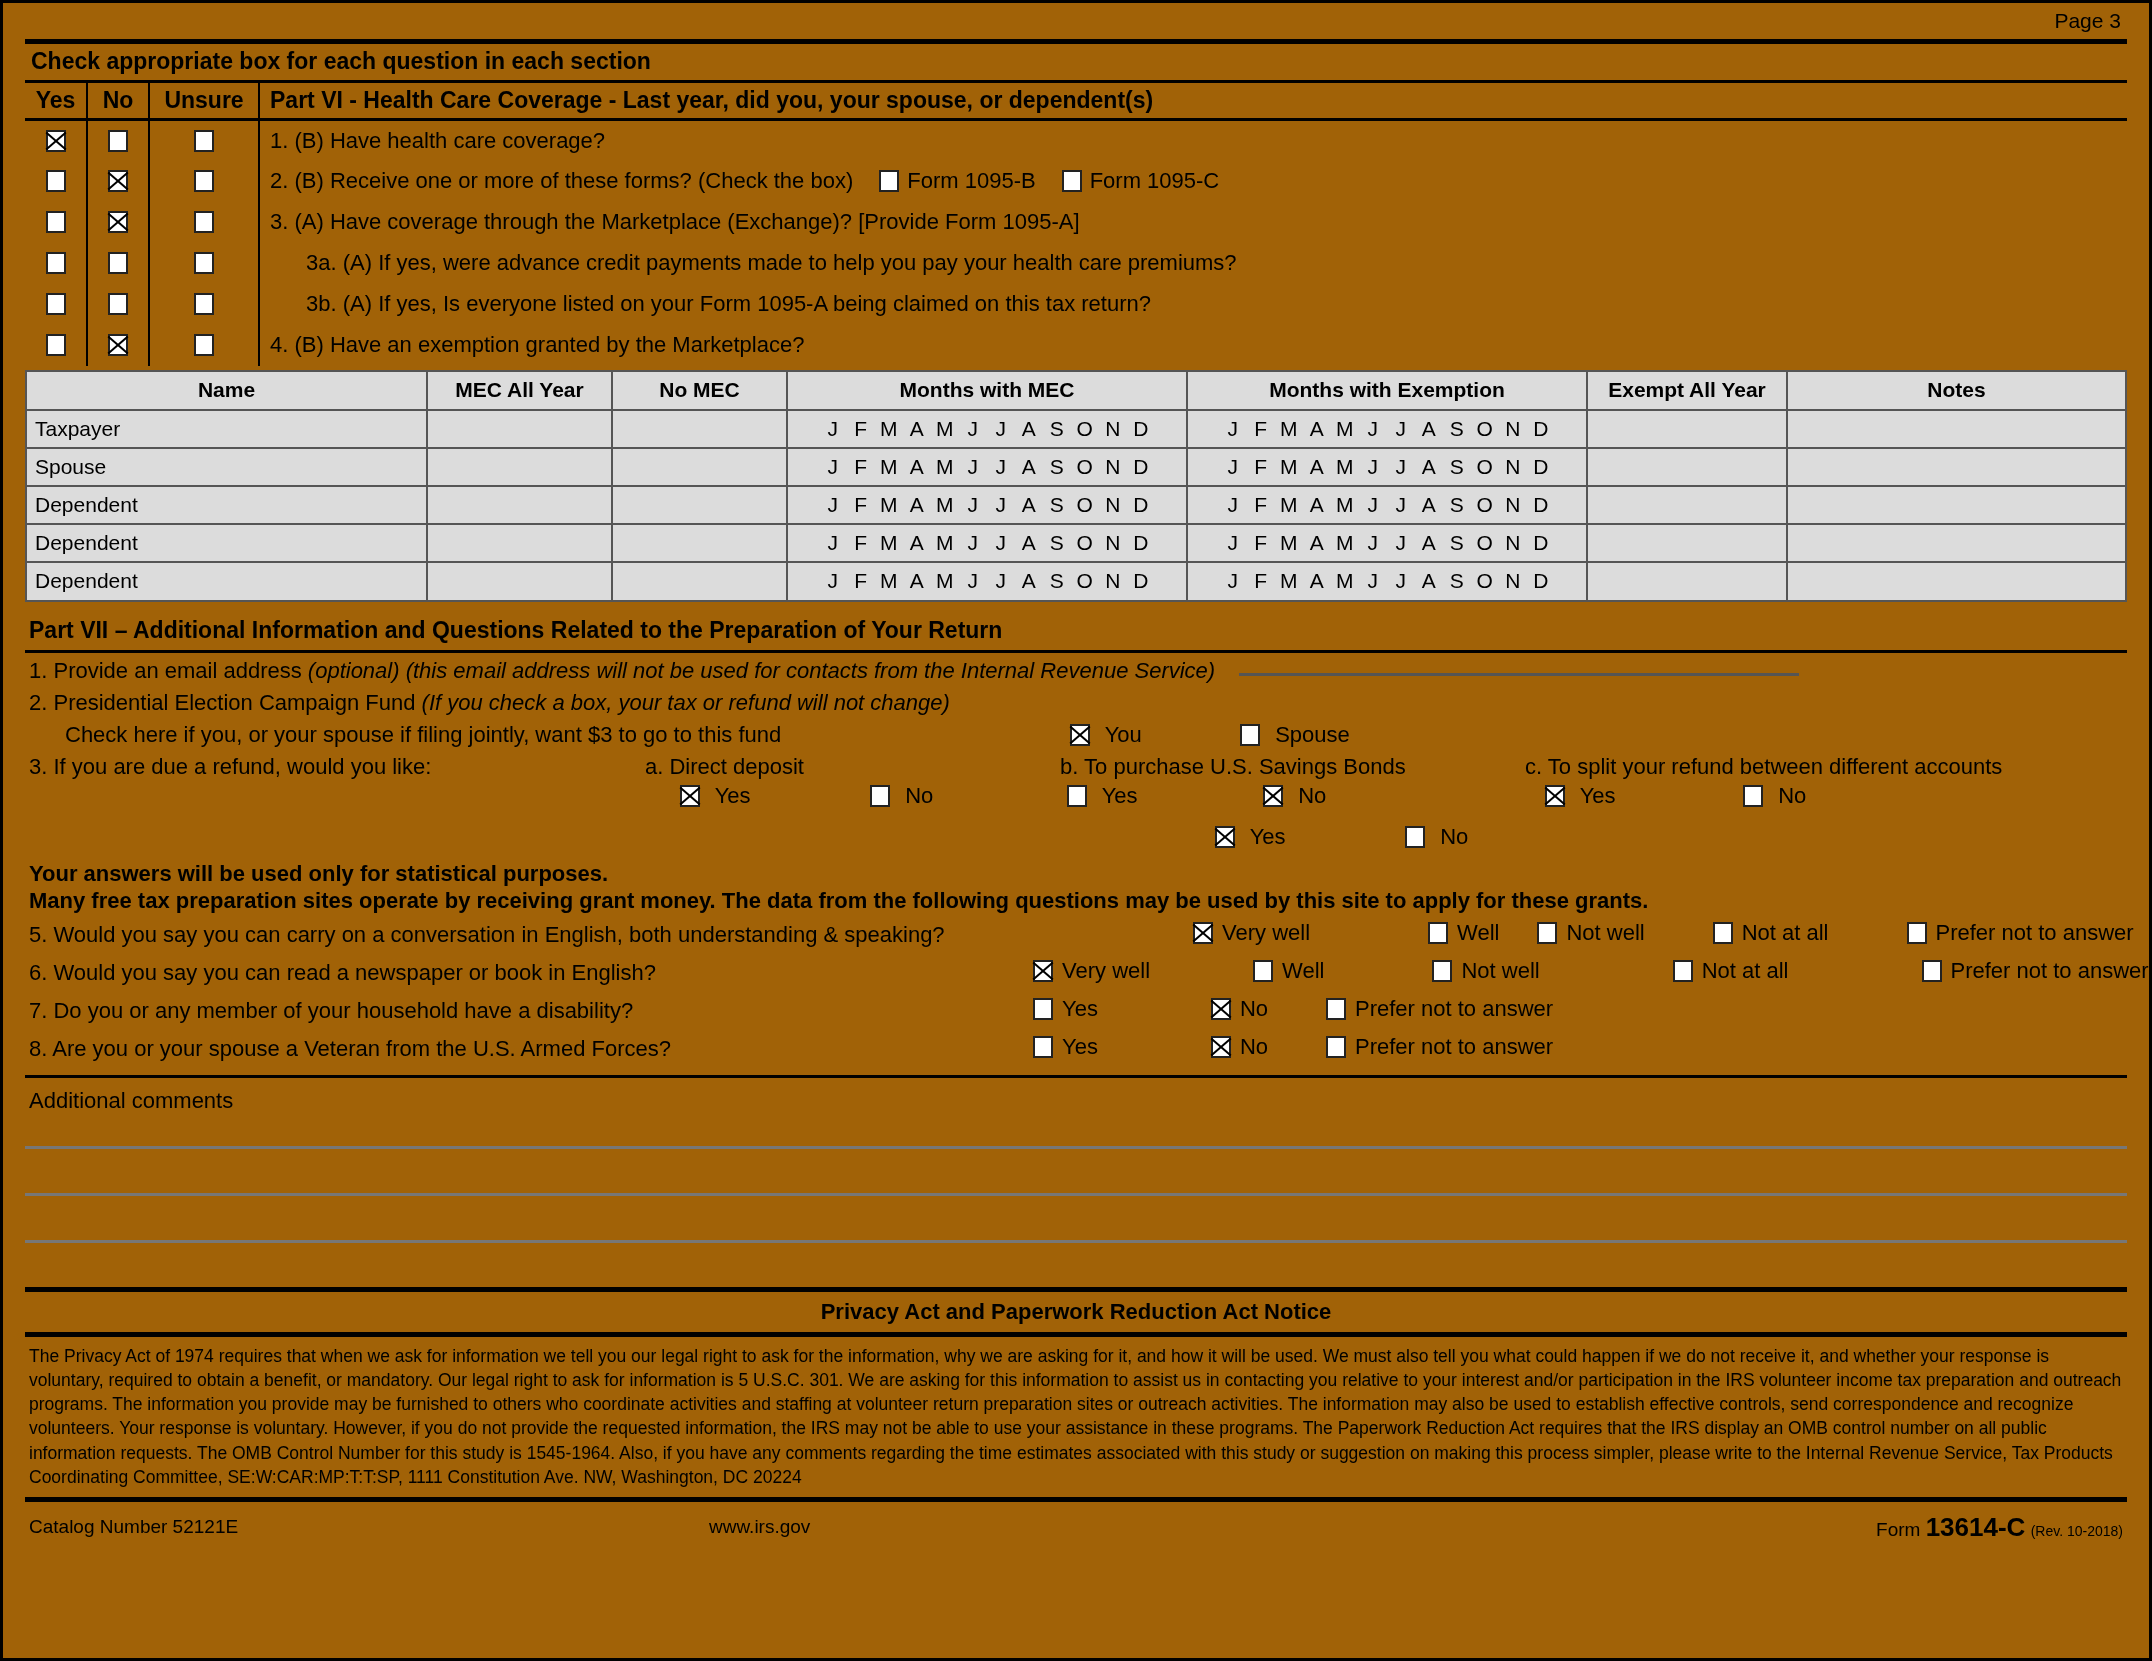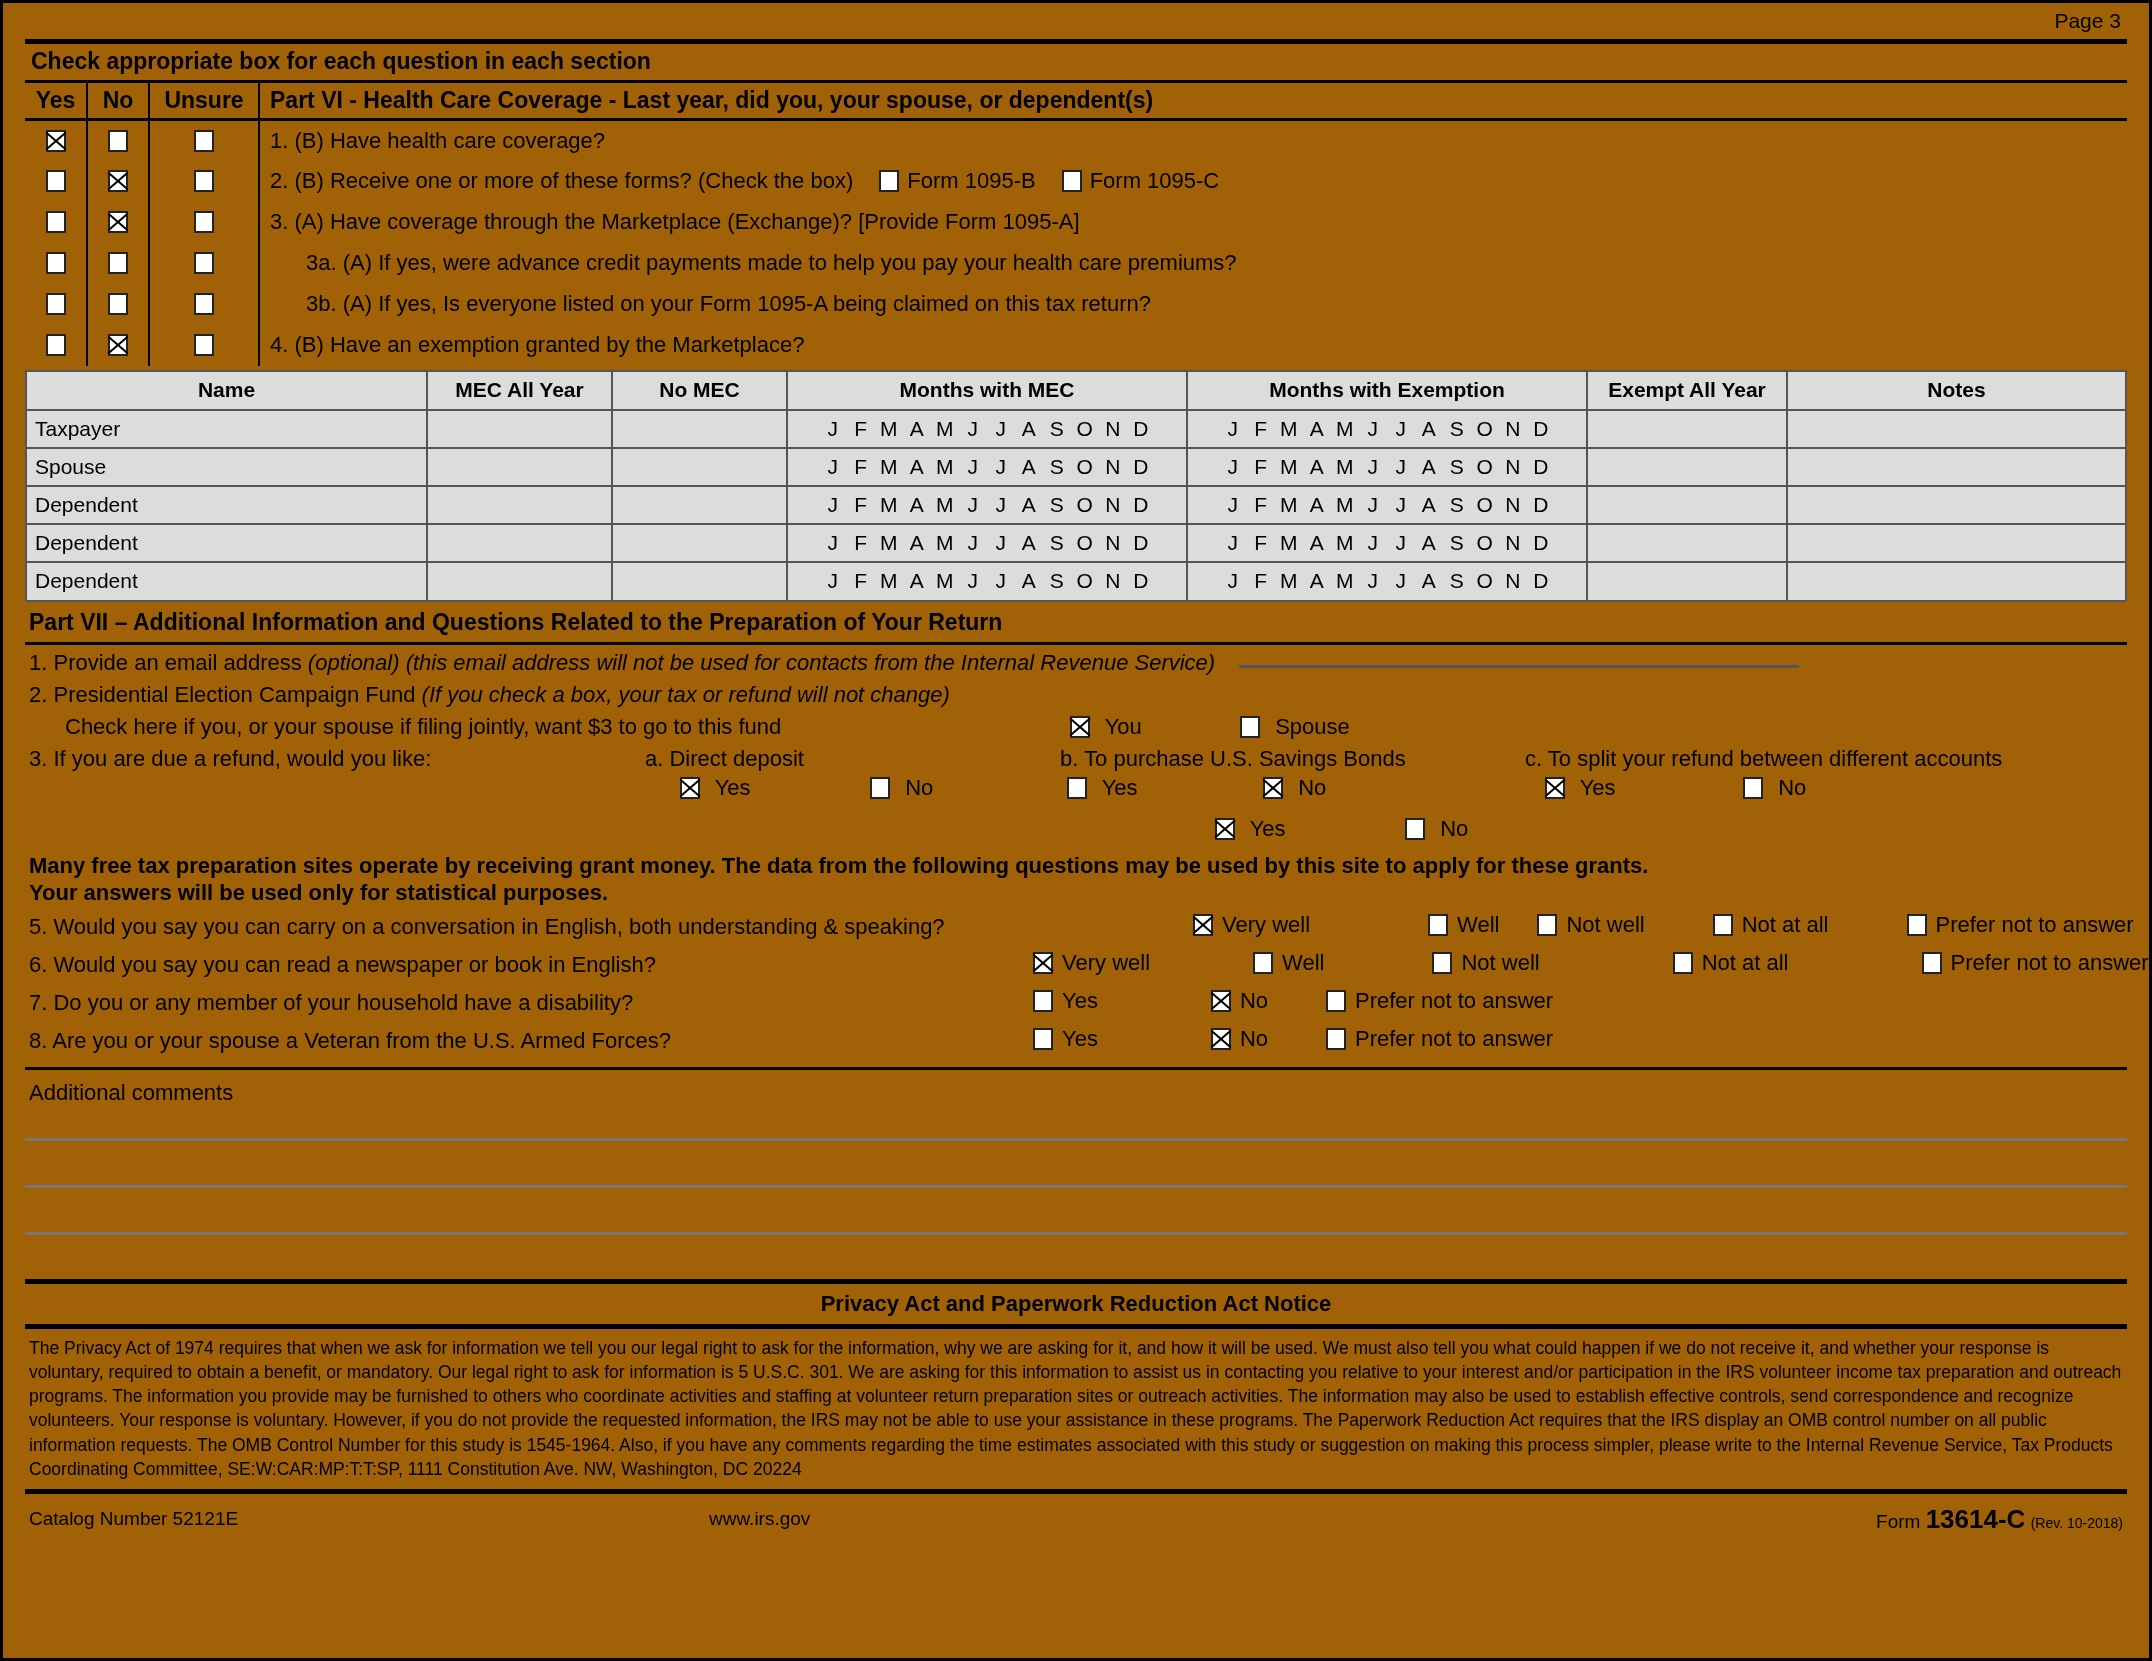--- a/index.html
+++ b/index.html
@@ -128,20 +128,21 @@
   .mc-mec  { width: 400px; }
   .mc-exm  { width: 400px; }
   .mc-eay  { width: 200px; }
   .months { letter-spacing: 0.5px; }
   .months span { display: inline-block; width: 28px; text-align: center; }
 
   
   .pvii-title {
     font-size: 23px; font-weight: bold;
     padding: 7px 0 6px 4px;
+    margin-top: 8px;
   }
   .q { font-size: 22px; padding: 5px 0 2px 4px; line-height: 1.15; }
   .q i { font-style: italic; }
   .emailline {
     display: inline-block;
     width: 560px;
     border-bottom: 3px solid #555;
     height: 16px;
     vertical-align: 2px;
     margin-left: 18px;
@@ -373,22 +374,22 @@
       <span class="cb checked" id="cb-q4y" style="margin-right: 9px;"></span>
       <span>Yes</span>
     </span>
     <span class="abs" style="left:1380px;top:5px;">
       <span class="cb" id="cb-q4n" style="margin-right: 9px;"></span>
       <span>No</span>
     </span>
   </div>
 
   <div class="bold-note">
+    <div>Your answers will be used only for statistical purposes.</div>
     <div>Many free tax preparation sites operate by receiving grant money. The data from the following questions may be used by this site to apply for these grants.</div>
-    <div>Your answers will be used only for statistical purposes.</div>
   </div>
 
   <div class="q pos" style="height:38px;">
     <span>5. Would you say you can carry on a conversation in English, both understanding &amp; speaking?</span>
     <span class="abs" style="left:1168px;top:3px;" id="q5opts"><span style="margin-left: 0px; margin-right: 18px; white-space: nowrap;"><span class="cb checked" style="margin-right: 9px;"></span><span>Very well</span></span><span style="margin-left: 100px; margin-right: 18px; white-space: nowrap;"><span class="cb" style="margin-right: 9px;"></span><span>Well</span></span><span style="margin-left: 20px; margin-right: 18px; white-space: nowrap;"><span class="cb" style="margin-right: 9px;"></span><span>Not well</span></span><span style="margin-left: 50px; margin-right: 18px; white-space: nowrap;"><span class="cb" style="margin-right: 9px;"></span><span>Not at all</span></span><span style="margin-left: 60px; margin-right: 18px; white-space: nowrap;"><span class="cb" style="margin-right: 9px;"></span><span>Prefer not to answer</span></span></span>
   </div>
   <div class="q pos" style="height:38px;">
     <span>6. Would you say you can read a newspaper or book in English?</span>
     <span class="abs" style="left:1008px;top:3px;" id="q6opts"><span style="margin-left: 0px; margin-right: 18px; white-space: nowrap;"><span class="cb checked" style="margin-right: 9px;"></span><span>Very well</span></span><span style="margin-left: 85px; margin-right: 18px; white-space: nowrap;"><span class="cb" style="margin-right: 9px;"></span><span>Well</span></span><span style="margin-left: 90px; margin-right: 18px; white-space: nowrap;"><span class="cb" style="margin-right: 9px;"></span><span>Not well</span></span><span style="margin-left: 115px; margin-right: 18px; white-space: nowrap;"><span class="cb" style="margin-right: 9px;"></span><span>Not at all</span></span><span style="margin-left: 115px; margin-right: 18px; white-space: nowrap;"><span class="cb" style="margin-right: 9px;"></span><span>Prefer not to answer</span></span></span>
   </div>

